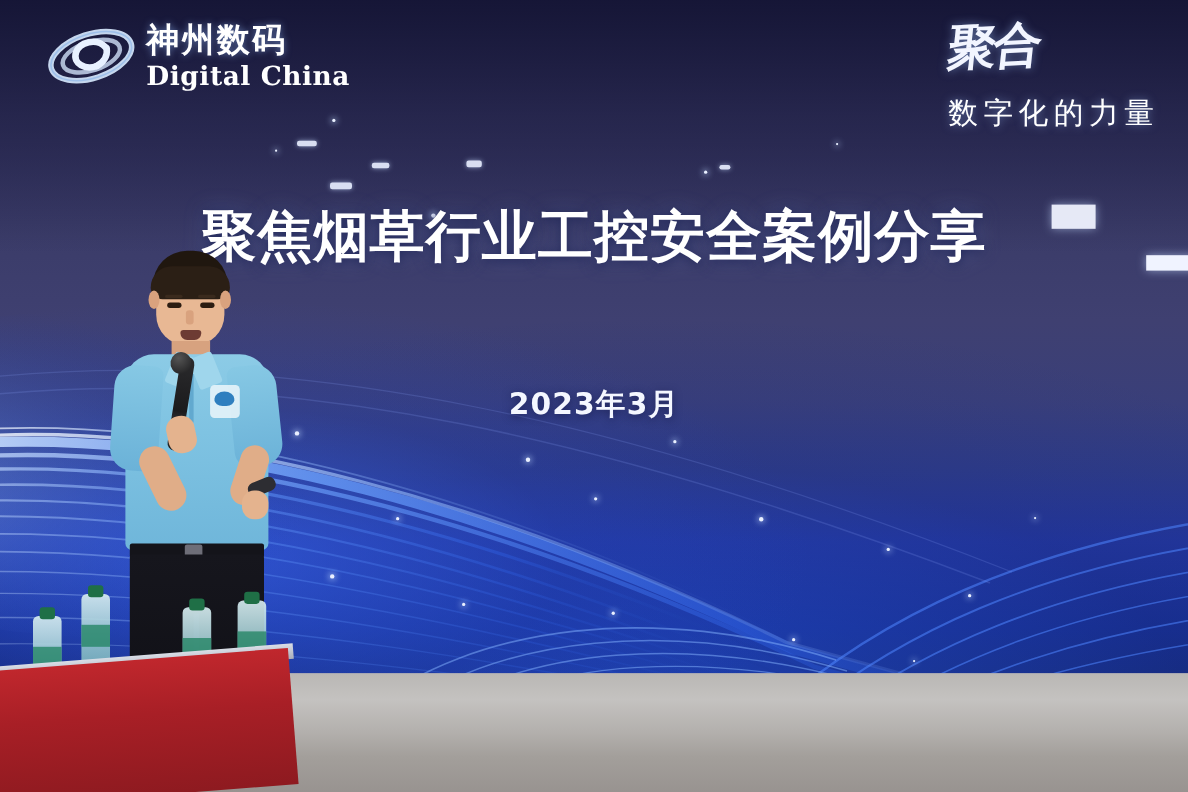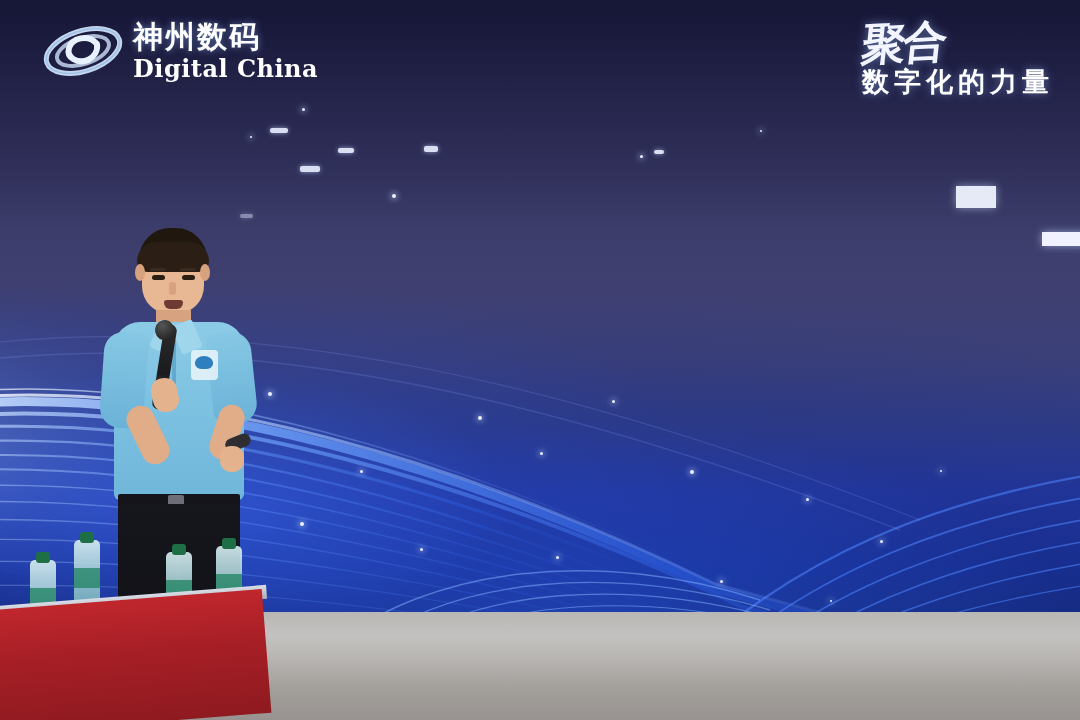--- a/index.html
+++ b/index.html
@@ -40,21 +40,21 @@
            text-shadow:0 0 7px rgba(150,190,255,.55); }
   .dc-en { font-size:24px; font-weight:bold; color:#ffffff; letter-spacing:.5px; margin-top:5px;
            font-family:"DejaVu Serif","Liberation Serif",serif; }
 
   
   .event-brand { position:absolute; right:26px; top:22px; text-align:right; }
   .eb-cal { font-size:44px; font-weight:bold; color:#f2f5ff; line-height:.96;
             font-family:"DejaVu Serif","Liberation Serif",serif;
             transform:skewX(-9deg) rotate(-3deg); letter-spacing:-3px; margin-right:110px;
             text-shadow:0 0 9px rgba(160,195,255,.5); }
-  .eb-sub { font-size:27px; font-weight:bold; color:#ffffff; letter-spacing:5px; margin-top:0;
+  .eb-sub { font-size:27px; font-weight:normal; color:#ffffff; letter-spacing:5px; margin-top:21px;
             text-shadow:0 0 8px rgba(160,195,255,.5); }
 
   
   .slide-title {
     position:absolute; left:0; top:182px; width:1080px; text-align:center;
     font-size:50px; font-weight:bold; color:#ffffff; letter-spacing:1px;
     text-shadow:0 2px 10px rgba(25,30,80,.85), 0 0 20px rgba(150,185,255,.25);
   }
   .slide-date {
     position:absolute; left:0; top:349px; width:1080px; text-align:center;
@@ -281,20 +281,22 @@
       <span class="dc-cn">神州数码</span>
       <span class="dc-en">Digital China</span>
     </div>
   </div>
 
   <div class="event-brand">
     <div class="eb-cal">聚合</div>
     <div class="eb-sub">数字化的力量</div>
   </div>
 
+  <div class="slide-title">聚焦烟草行业工控安全案例分享</div>
+  <div class="slide-date">2023年3月</div>
 
   <div class="floor-edge"></div>
   <div class="floor"></div>
 
   <div class="speaker">
     <div class="sp-hair"></div>
     <div class="sp-face"></div>
     <div class="sp-hair2"></div>
     <div class="sp-ear-l"></div>
     <div class="sp-ear-r"></div>

